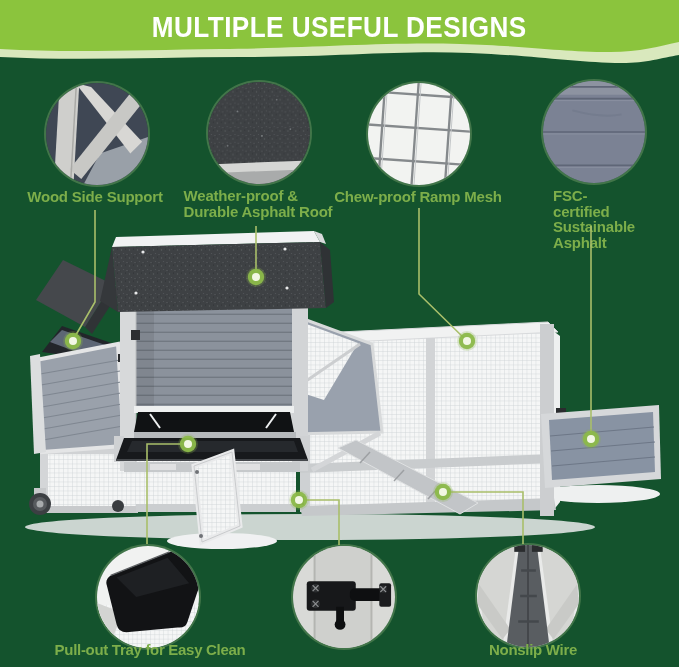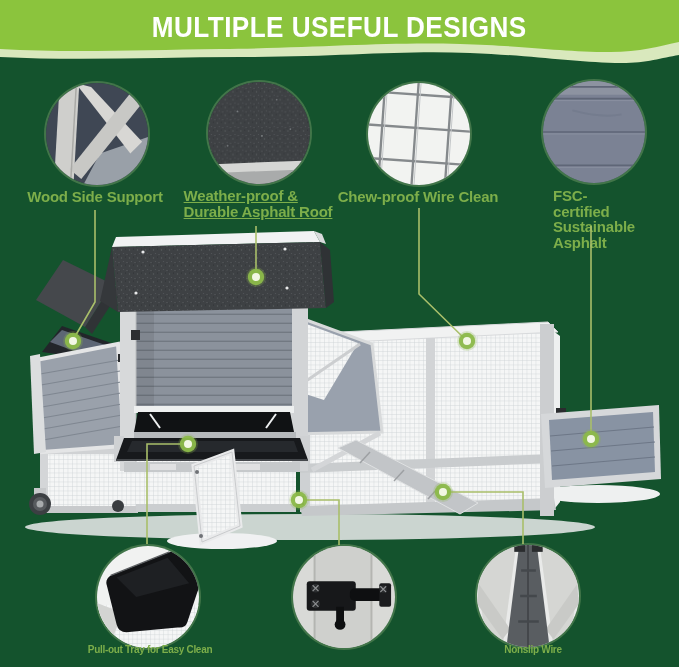--- a/index.html
+++ b/index.html
@@ -12,21 +12,21 @@
 :#fff;font-weight:bold;font-size:29px;letter-spacing:.5px;}
   .banner-title span{display:inline-block;transform:scaleX(.9);color:#fff;}
   
   .photo{position:absolute;width:102px;height:102px;border-radius:50%;overflow:hidden;
          box-shadow:0 0 0 2px rgba(186,209,146,.28);}
   .photo svg{display:block;}
   
   .label{position:absolute;transform:translateX(-50%);color:#7dae4a;font-weight:bold;
          font-size:15px;line-height:15.5px;text-align:left;white-space:pre-line;
          letter-spacing:-.2px;}
-  .label.bottom{font-size:10px;letter-spacing:-.3px;}
+  .label.bottom{font-size:15px;letter-spacing:-.3px;}
   
   .coop,.callouts{position:absolute;left:0;top:0;pointer-events:none;}
 </style>
 </head>
 <body>
 
 <div class="page">
 
   <div class="banner">
     <svg width="679" height="72" viewBox="0 0 679 72">
@@ -254,23 +254,23 @@
       <polygon points="102,40 70,86 78,96 104,60" fill="#c9cac7"></polygon>
       <polygon points="43,0 61,0 74,104 30,104" fill="#595d61"></polygon>
       <line x1="52" y1="0" x2="52" y2="104" stroke="#3f4246" stroke-width="1.6"></line>
       <path d="M45,26 H60 M44,52 H61 M42,78 H63" stroke="#44484c" stroke-width="2.4" fill="none"></path>
       <rect x="38" y="0" width="11" height="7" fill="#2a2c2e"></rect>
       <rect x="56" y="0" width="11" height="7" fill="#2a2c2e"></rect>
     </svg>
   </div>
 
   <div class="label" style="left:95px;top:189px;">Wood Side Support</div>
-  <div class="label" style="left:258px;top:188px;text-decoration:underline;">Weather-proof &amp;
+  <div class="label" style="left:258px;top:188px;">Weather-proof &amp;
 Durable Asphalt Roof</div>
-  <div class="label" style="left:418px;top:189px;">Chew-proof Wire Clean</div>
+  <div class="label" style="left:418px;top:189px;">Chew-proof Ramp Mesh</div>
   <div class="label" style="left:595px;top:188px;">FSC-certified
 Sustainable Asphalt</div>
   <div class="label bottom" style="left:150px;top:642px;">Pull-out Tray for Easy Clean</div>
   <div class="label bottom" style="left:533px;top:642px;">Nonslip Wire</div>
 
   <svg class="callouts" width="679" height="667" viewBox="0 0 679 667">
     <g stroke="#a9bf6a" stroke-width="1.6" fill="none">
       <path d="M95,210 L95,302 L73,340"></path>
       <path d="M256,226 L256,276"></path>
       <path d="M419,208 L419,294 L466,340"></path>

